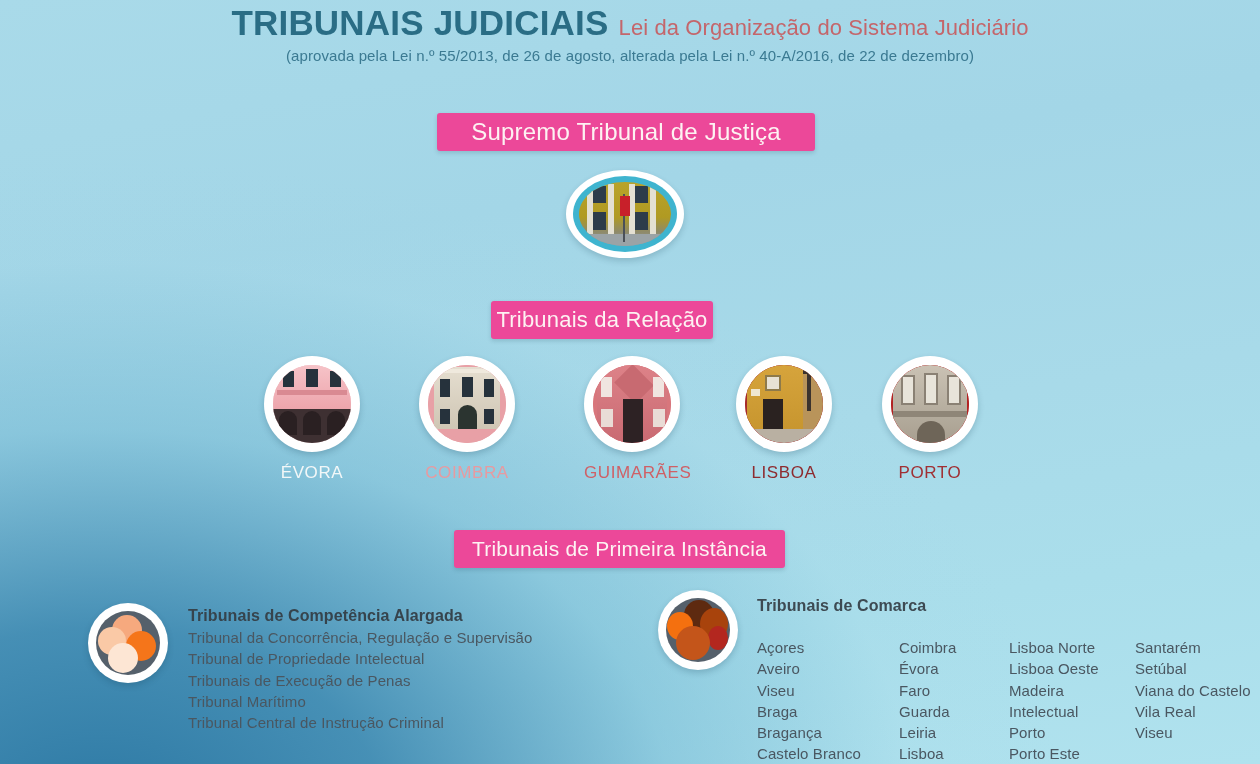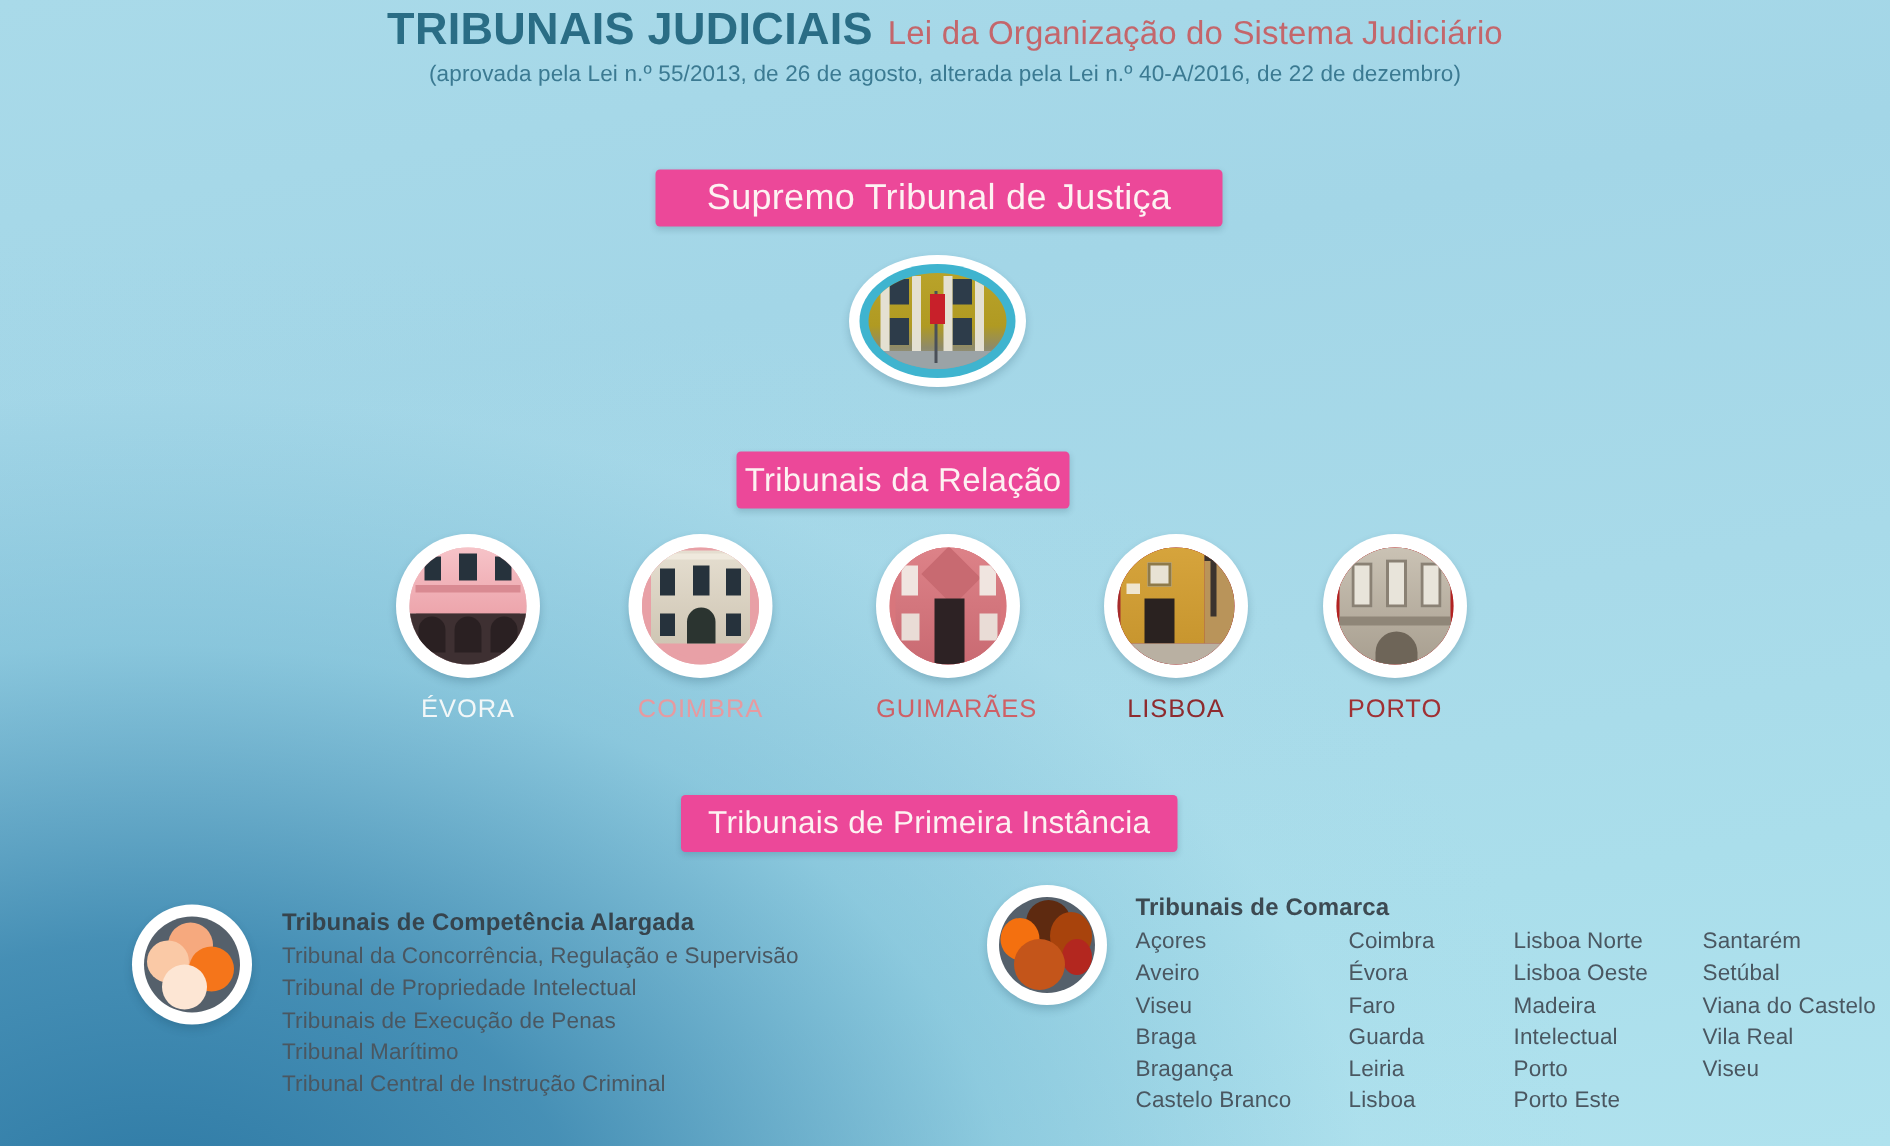--- a/index.html
+++ b/index.html
@@ -10,21 +10,21 @@
     background:
       radial-gradient(ellipse 1100px 760px at 8% 108%, rgba(38,115,160,0.96) 0%, rgba(45,124,168,0.80) 26%, rgba(90,168,200,0.38) 52%, rgba(150,205,226,0.05) 74%, rgba(160,212,230,0) 88%),
       linear-gradient(170deg, #a9dae9 0%, #a3d6e7 30%, #a8dae9 58%, #aadeeb 78%, #b0e2ee 100%);
   }
   .stage { position:absolute; inset:0; }
 
   
   .header { position:absolute; left:0; top:0; width:1260px; text-align:center; }
   .title-row { display:flex; align-items:baseline; justify-content:center; gap:10px; padding-top:3px; }
   .title-main {
-    font-size:30px; font-weight:bold; color:#2a6d85; letter-spacing:0.2px;
+    font-size:35px; font-weight:bold; color:#2a6d85; letter-spacing:0.2px;
   }
   .title-sub { font-size:22px; color:#c4666b; letter-spacing:0.1px; }
   .title-note { font-size:15px; color:#3b7a92; margin-top:4px; letter-spacing:0.1px; }
 
   
   .banner {
     position:absolute; background:#ec4899; color:#fdf2f2;
     border-radius:3px; display:flex; align-items:center; justify-content:center;
     box-shadow:0 2px 4px rgba(20,60,80,0.18);
     letter-spacing:0.2px; white-space:nowrap;
@@ -97,21 +97,21 @@
   .list-head { font-size:16px; font-weight:bold; color:#3d4a52; margin-bottom:2px; letter-spacing:0.1px; }
   .list-item { font-size:15px; color:#4a5761; line-height:21.3px; letter-spacing:0.1px; white-space:nowrap; }
 
   #block-alargada { left:88px; top:603px; }
   #block-alargada .txt { margin-left:20px; margin-top:4px; }
   #block-alargada .list-head { color:#36444d; }
 
   #block-comarca { left:658px; top:590px; }
   #block-comarca .txt { margin-left:19px; margin-top:7px; }
   #block-comarca .cols { display:flex; }
-  #block-comarca .col { margin-right:0; }
+  #block-comarca .col { margin-right:0;margin-top:20px; }
   #block-comarca .col0 { width:142px; }
   #block-comarca .col1 { width:110px; }
   #block-comarca .col2 { width:126px; }
   #block-comarca .col3 { width:130px; }
 </style>
 </head>
 <body>
 
 <div class="stage">
 

